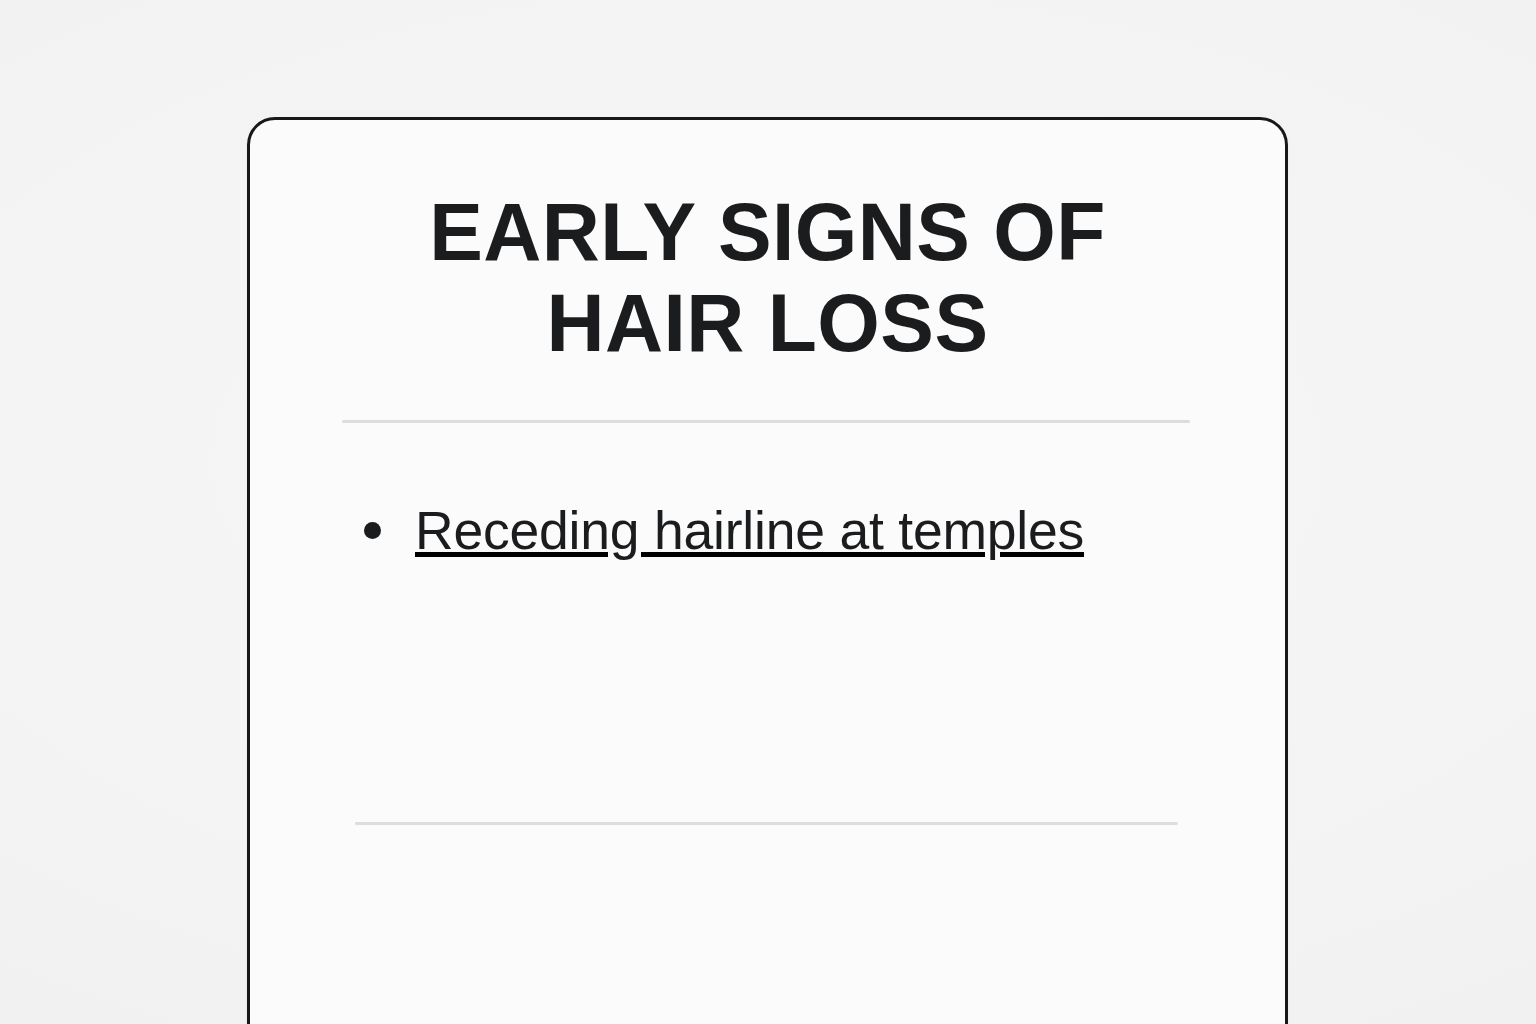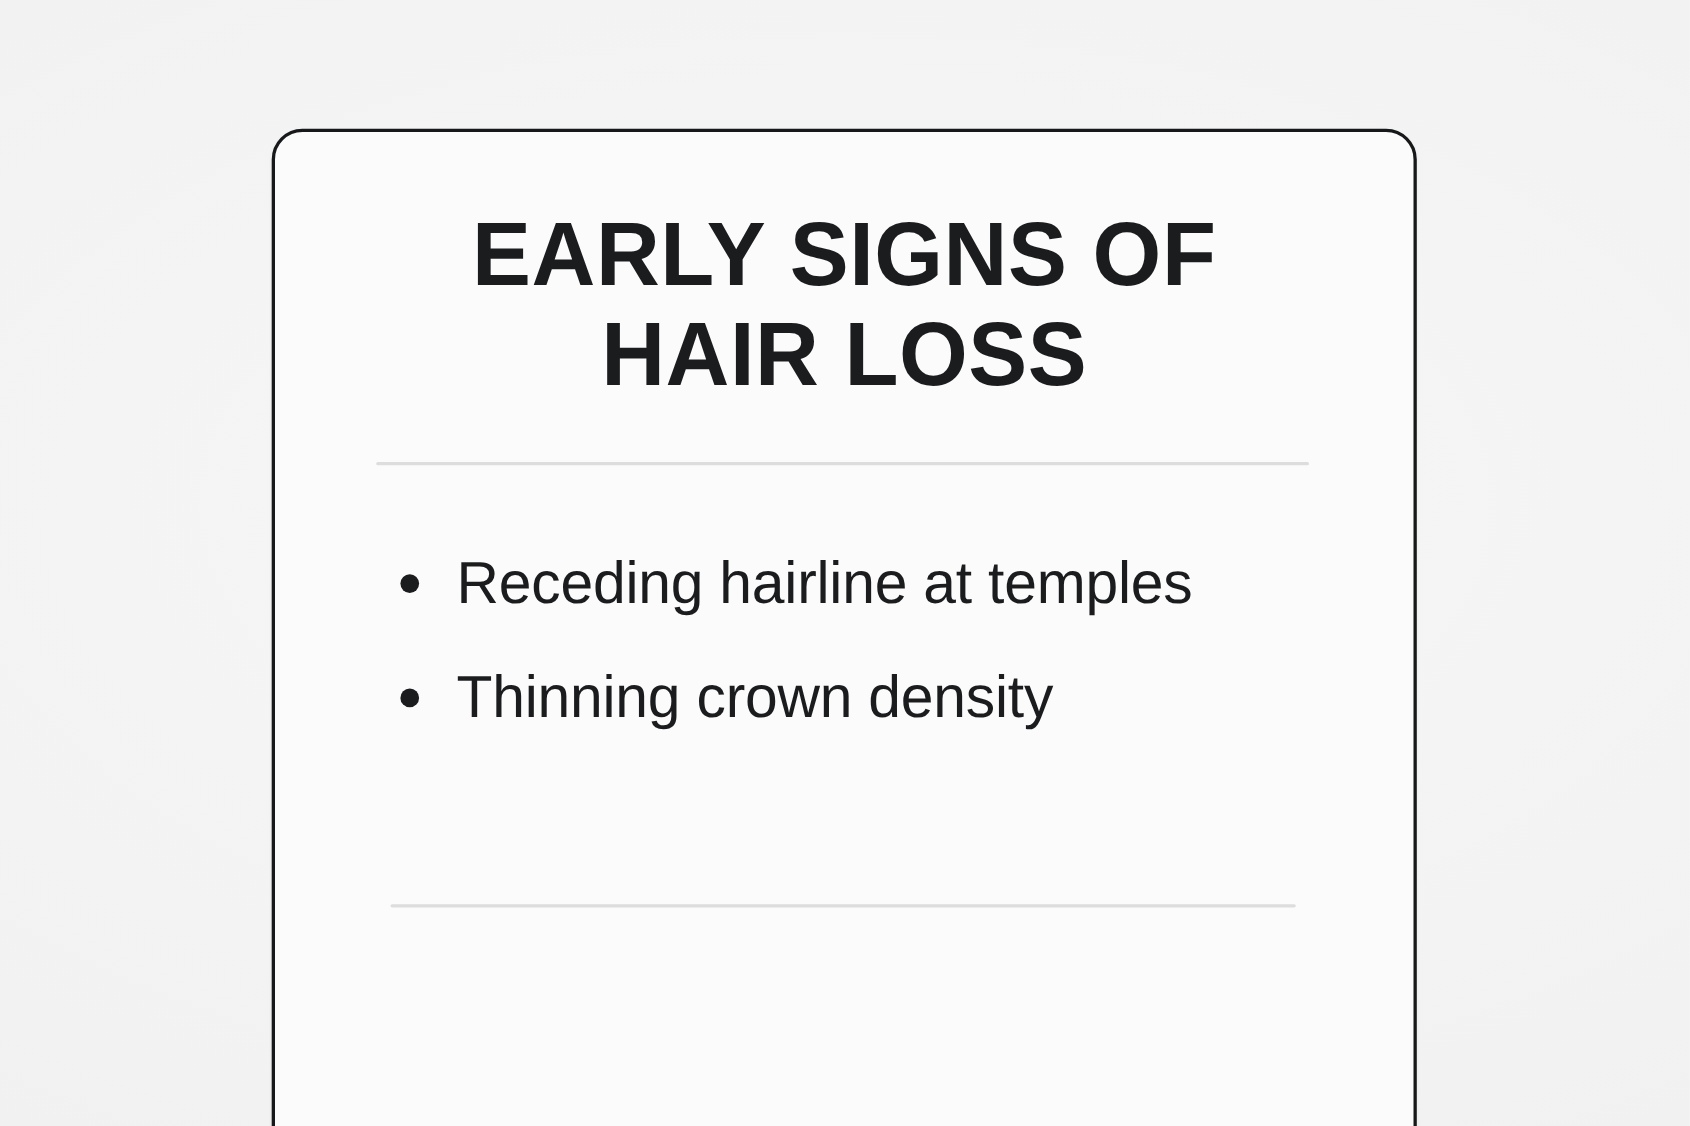--- a/index.html
+++ b/index.html
@@ -106,20 +106,21 @@
     padding: 0;
     list-style: none;
   }
 
   .bullet-row {
     position: relative;
     height: 104px;
     padding-left: 105px;
     display: flex;
     align-items: center;
+    text-decoration: underline;
   }
 
   .bullet-dot {
     position: absolute;
     left: 114px;
     top: 50%;
     width: 17px;
     height: 17px;
     margin-top: -8px;
     border-radius: 50%;
@@ -155,24 +156,20 @@
 
       <div class="divider divider-top"></div>
 
       <ul class="bullet-list">
 
         <li class="bullet-row">
           <span class="bullet-dot"></span>
           <span class="bullet-text">Receding hairline at temples</span>
         </li>
 
-        <li class="bullet-row">
-          <span class="bullet-dot"></span>
-          <span class="bullet-text">Thinning crown density</span>
-        </li>
 
 
       </ul>
 
       <div class="divider divider-bottom"></div>
 
     </div>
   </div>
 
 </div>

